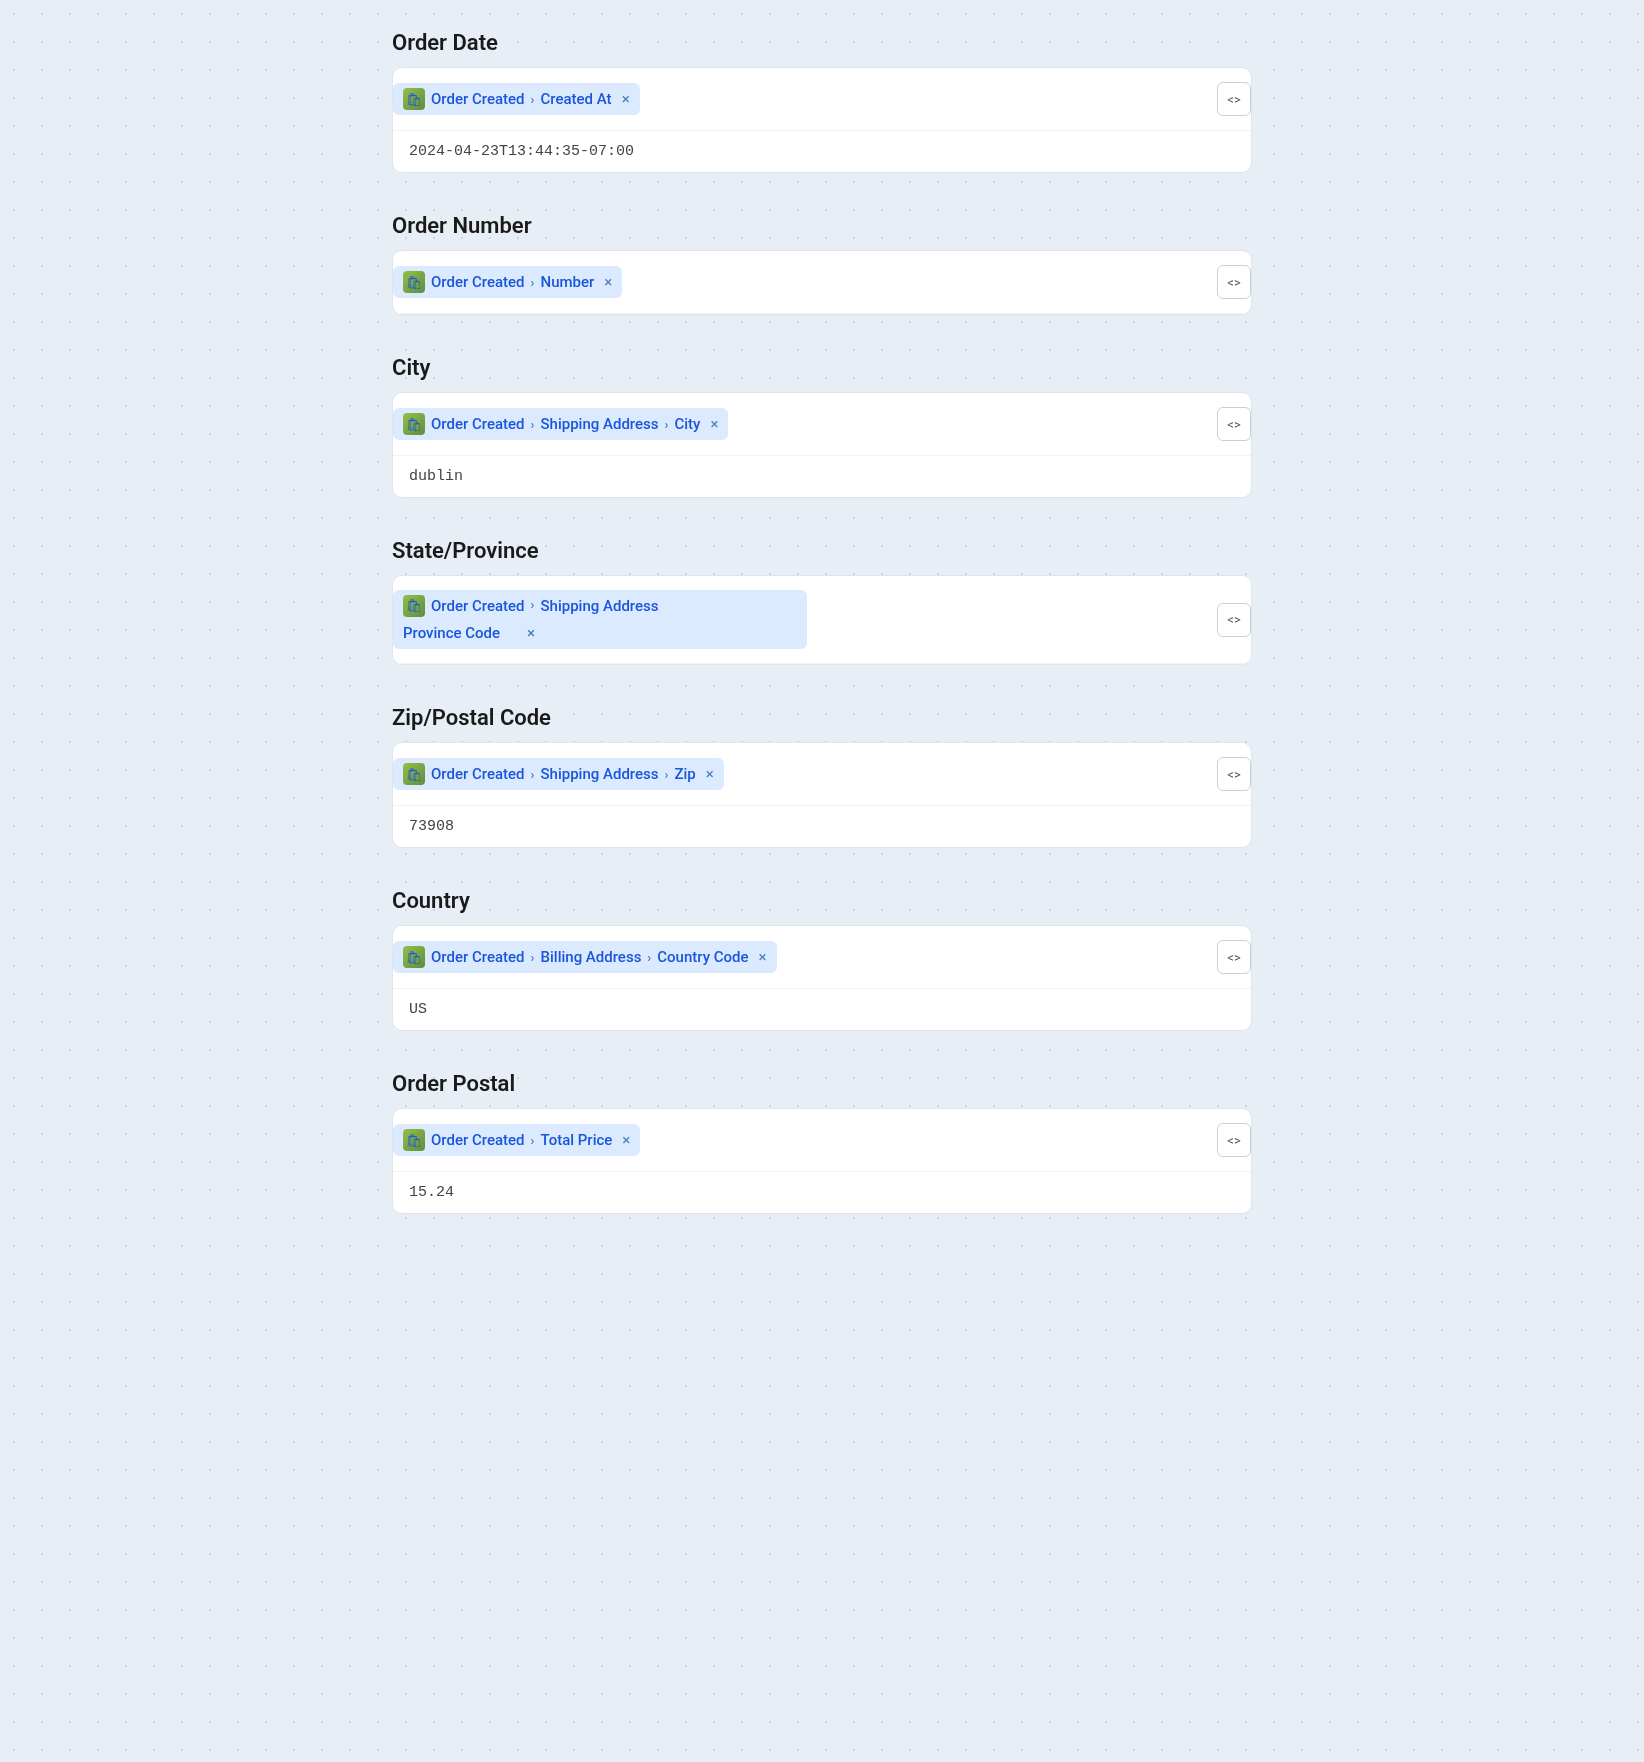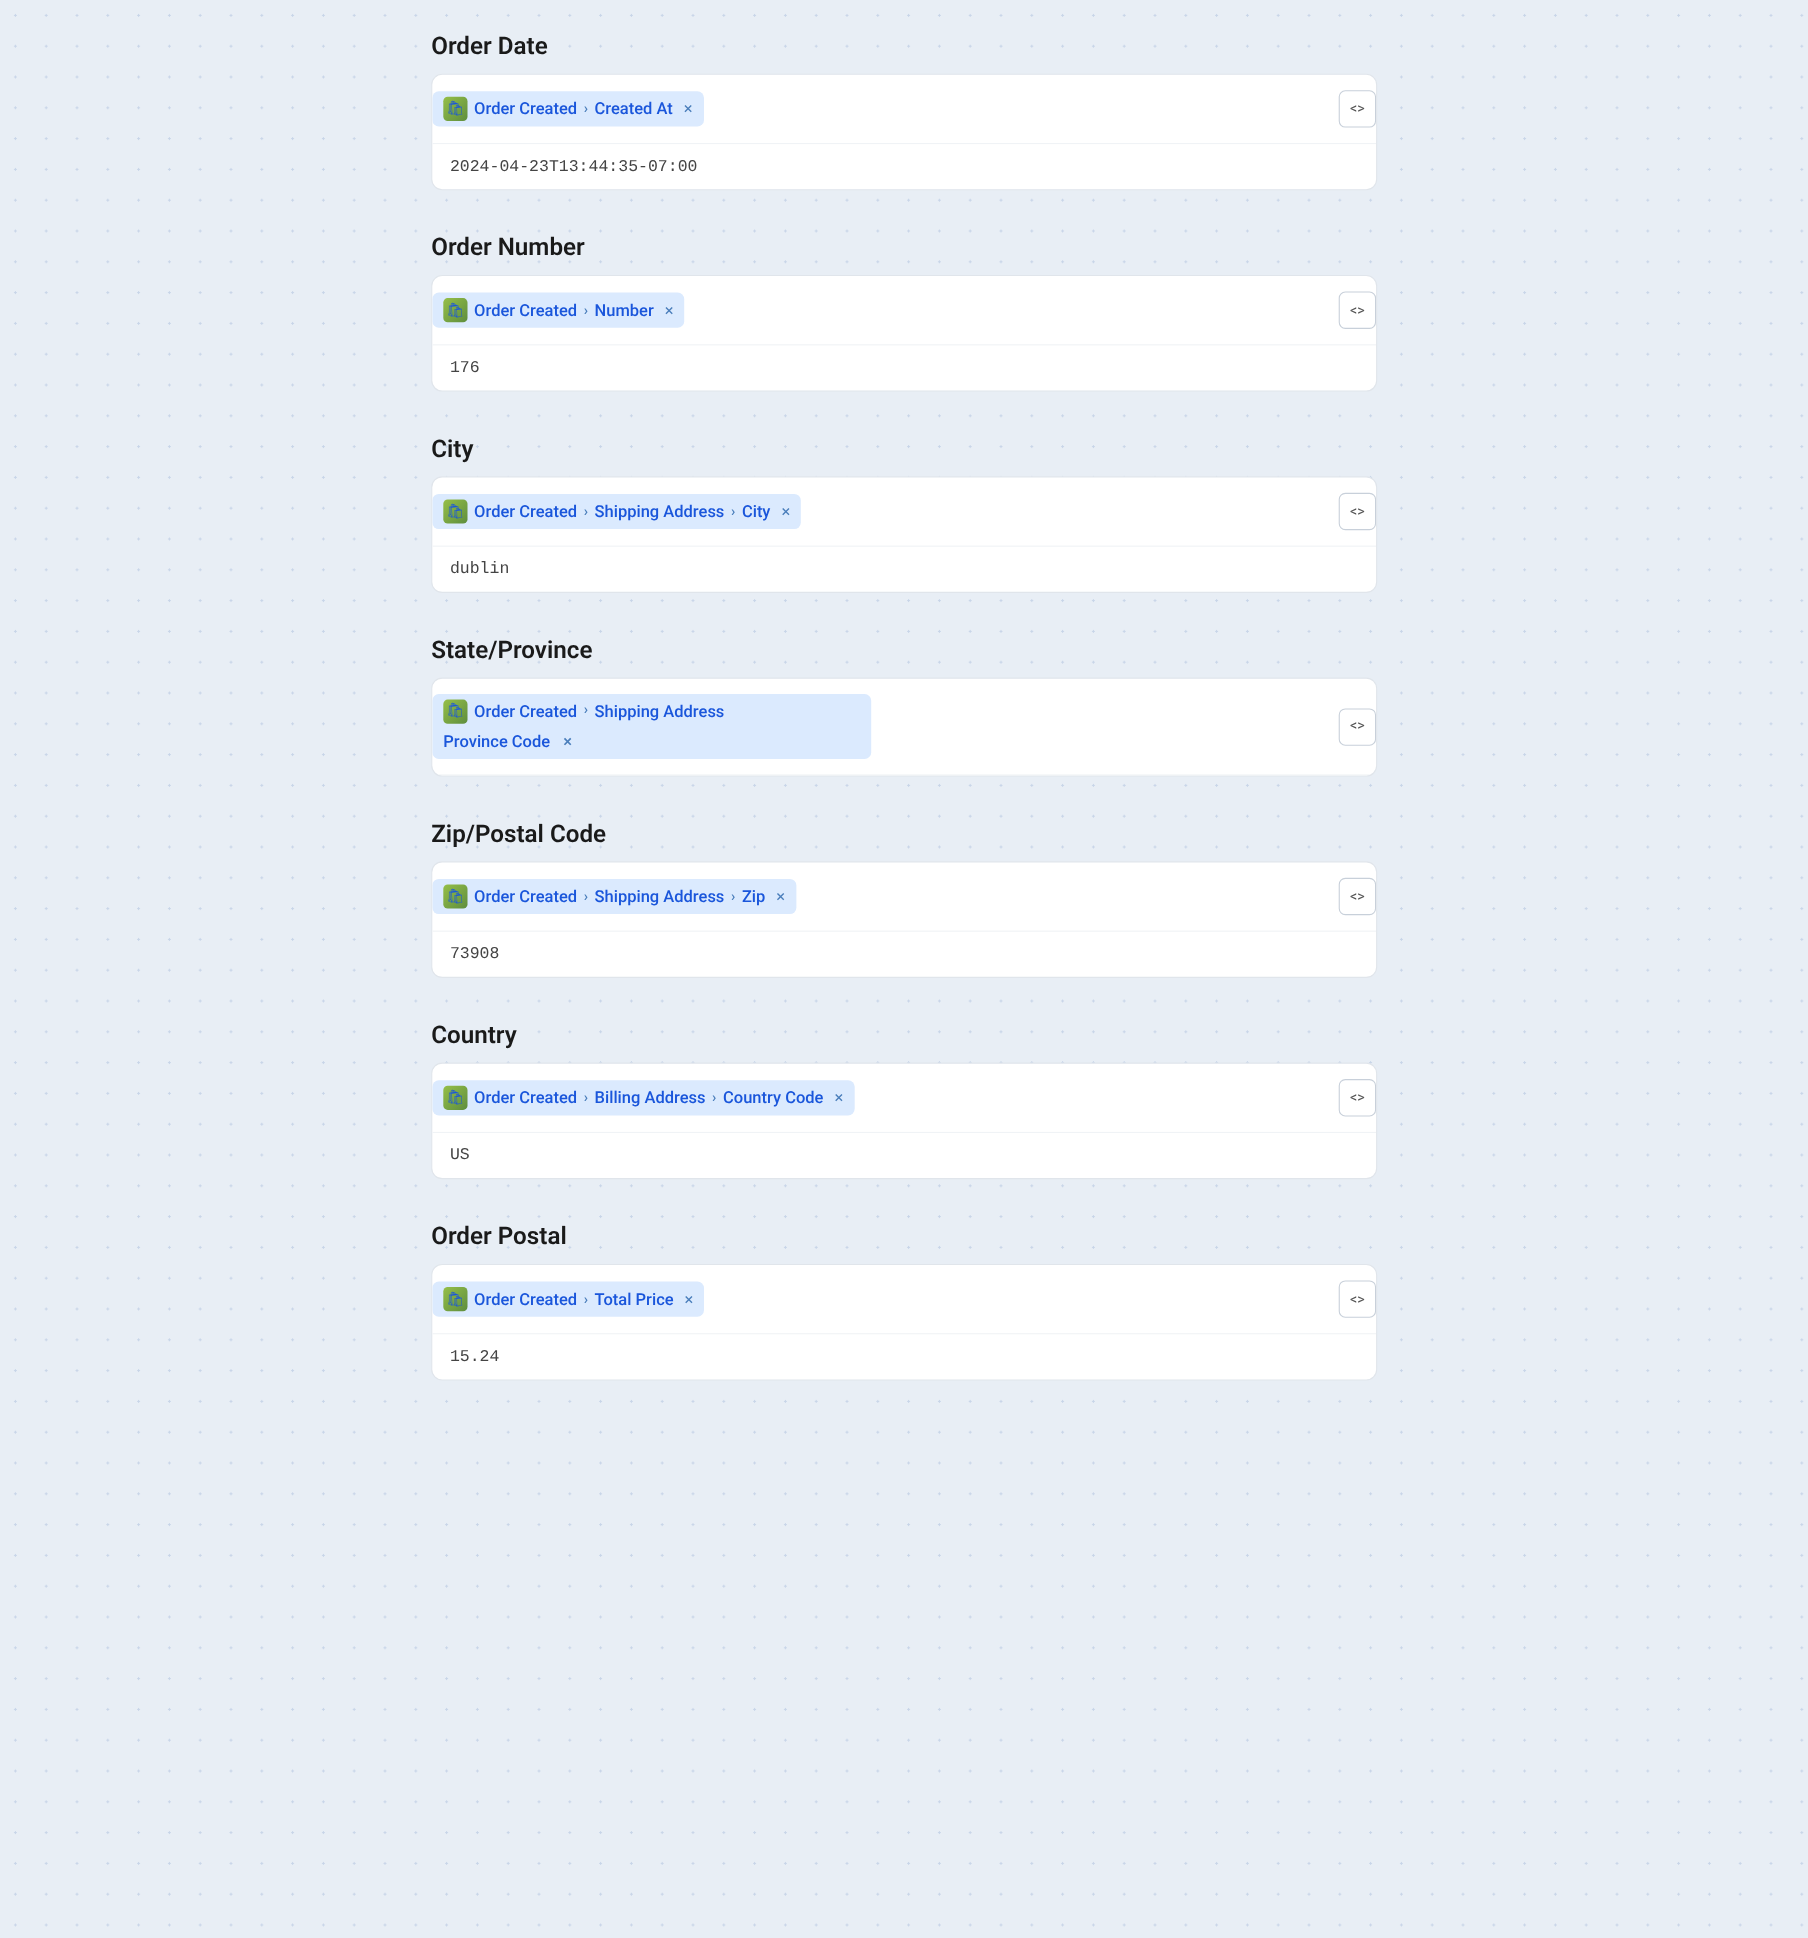--- a/index.html
+++ b/index.html
@@ -127,21 +127,21 @@
       font-size: 15px;
       color: #1a56db;
       font-weight: 500;
       line-height: 1.5;
       max-width: 680px;
     }
 
     .pill-line2 {
       display: flex;
       align-items: flex-start;
-      gap: 8px;
+      gap: 23px;
       width: 100%;
     }
 
     .pill-close-inline {
       color: #4a7ebb;
       font-size: 15px;
       cursor: pointer;
       margin-left: 4px;
     }
   </style>
@@ -173,21 +173,20 @@
           <div class="field-pill-row">
             <div class="field-pill">
               <span class="shopify-icon"></span>
               <span>Order Created</span>
               <span class="chevron">›</span>
               <span>Number</span>
               <span class="pill-close">×</span>
             </div>
             <div class="code-icon">&lt;&gt;</div>
           </div>
-          <div class="field-value">176</div>
         </div>
       </div>
       <div class="field-section">
         <div class="field-label">City</div>
         <div class="field-card">
           <div class="field-pill-row">
             <div class="field-pill">
               <span class="shopify-icon"></span>
               <span>Order Created</span>
               <span class="chevron">›</span>

